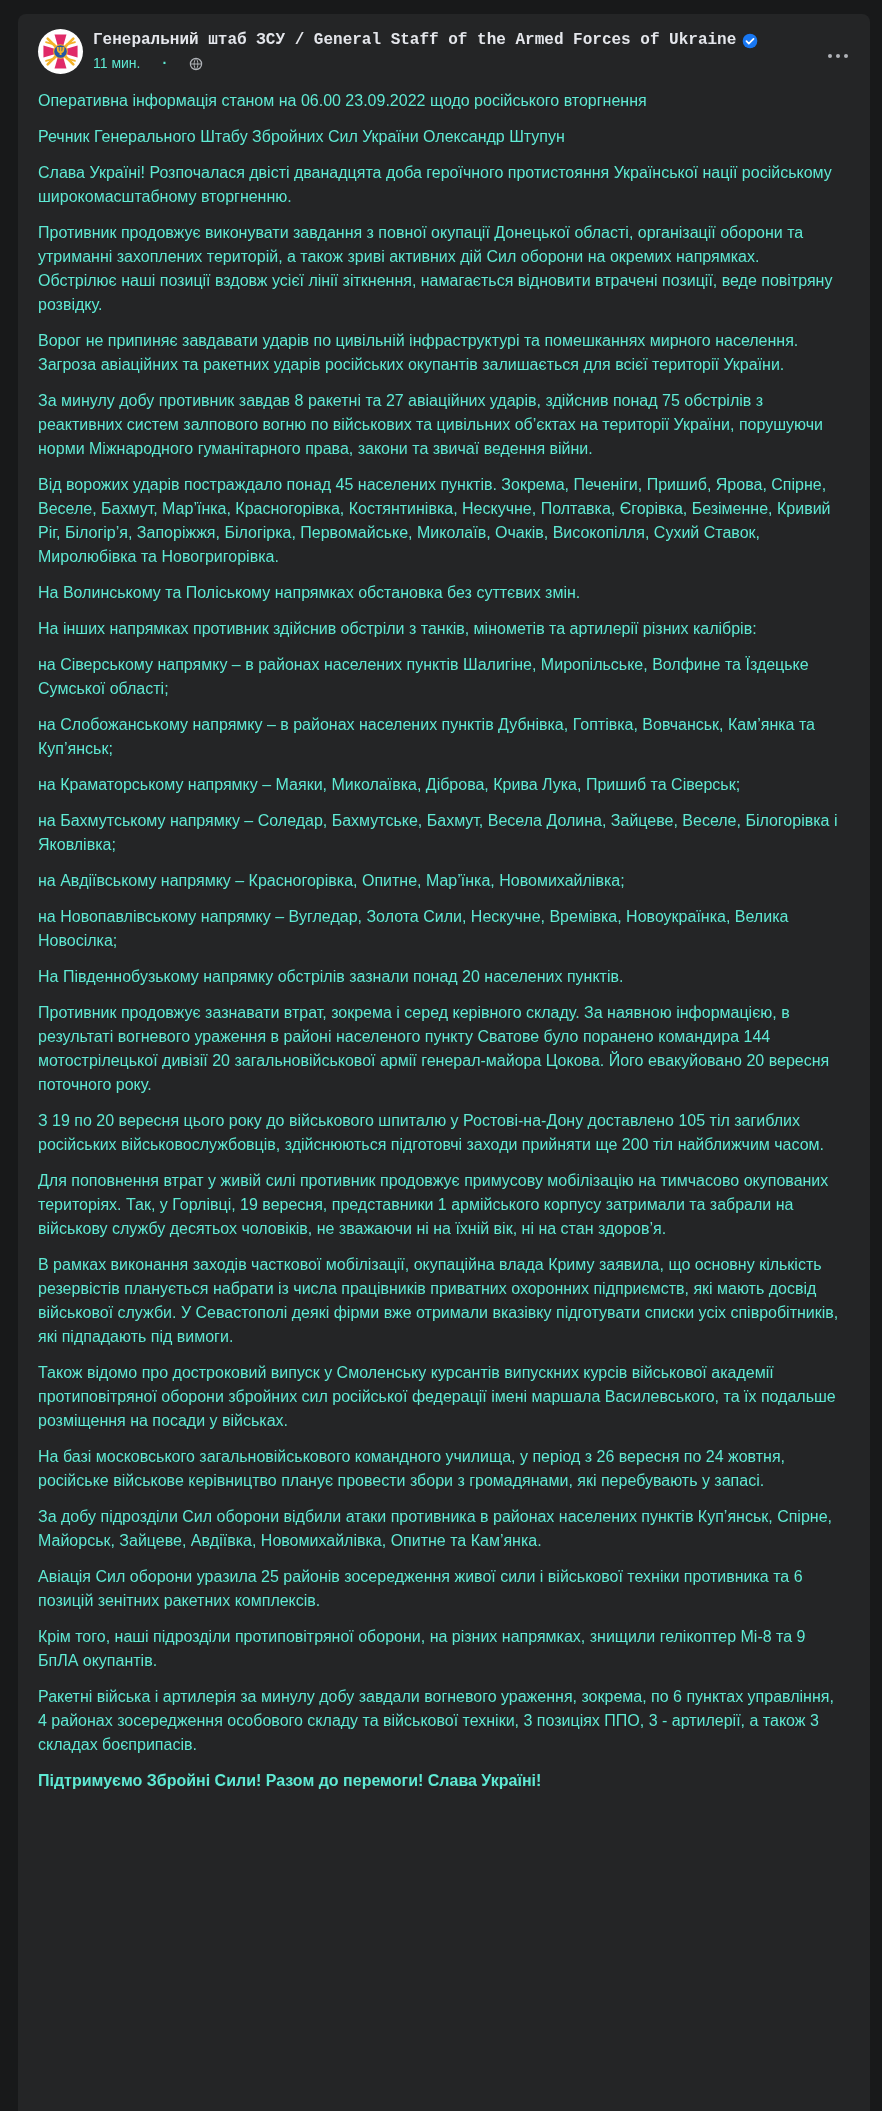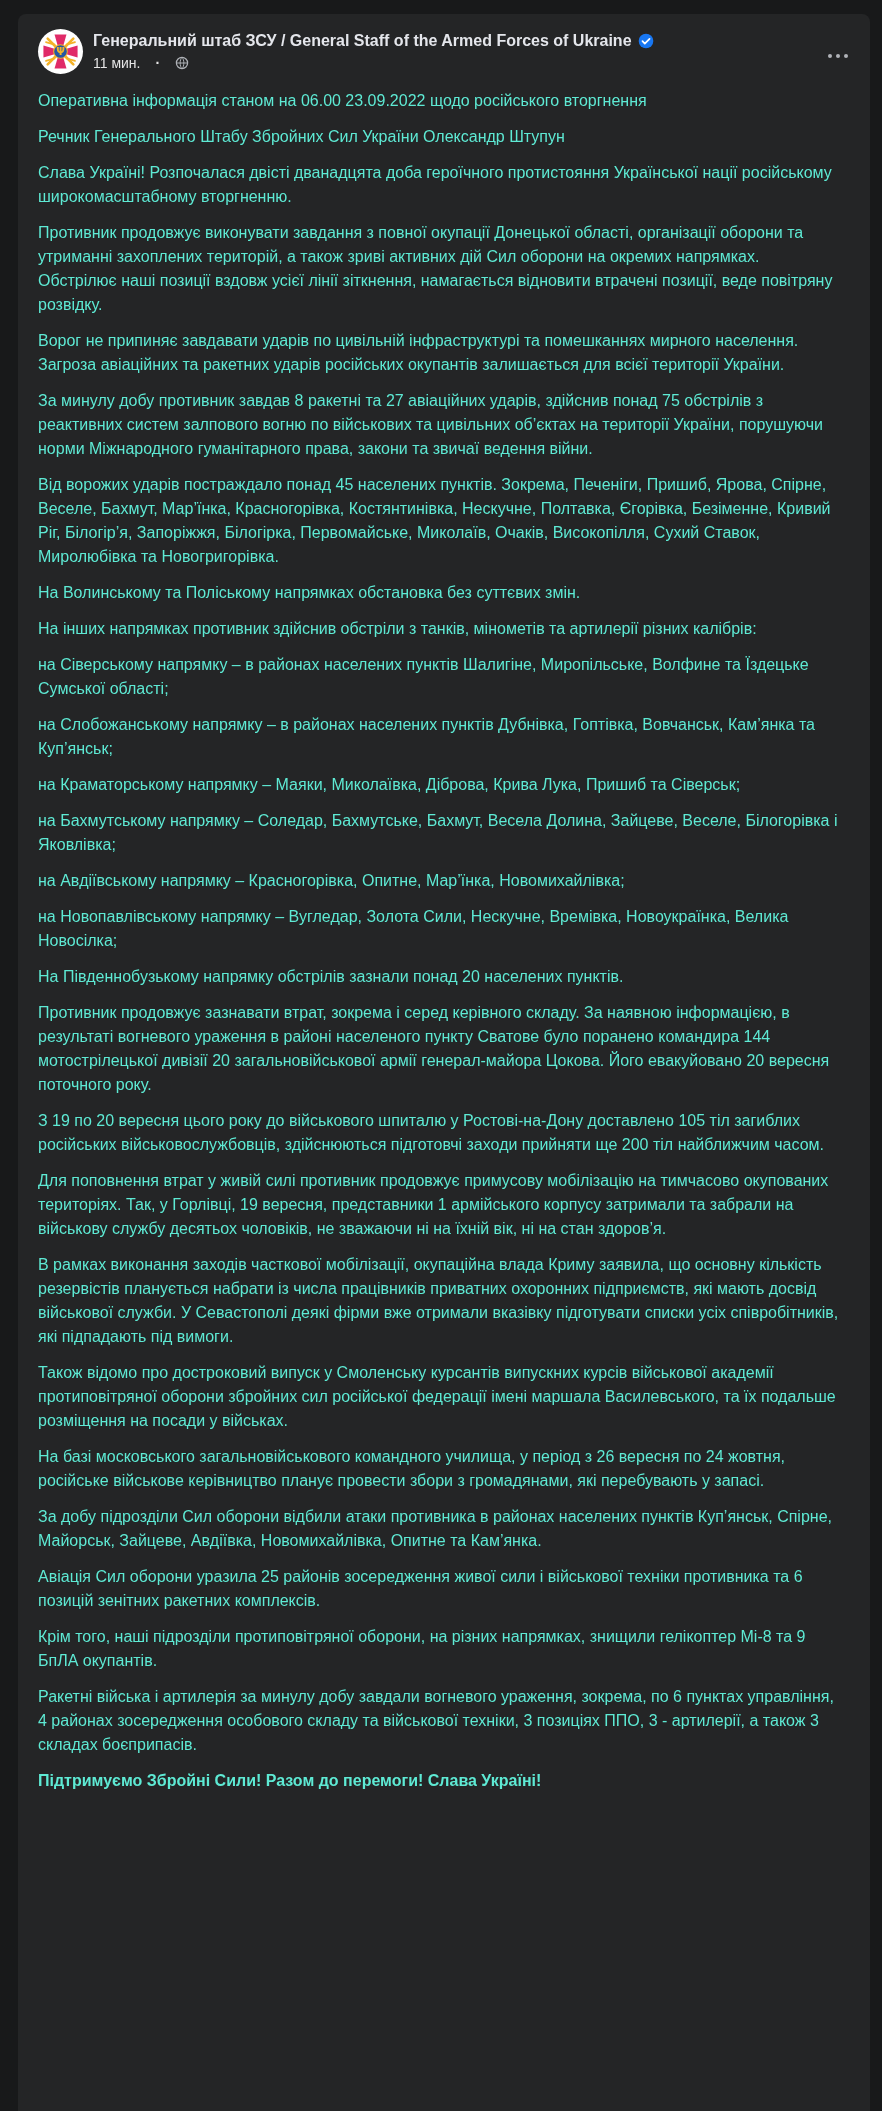--- a/index.html
+++ b/index.html
@@ -36,26 +36,27 @@
   .avatar svg { width: 41px; height: 41px; }
   .header-text { margin-left: 10px; padding-top: 1px; min-width: 0; }
   .name-row {
     display: flex; align-items: center; gap: 6px;
     color: #e4e6eb;
     font-size: 16px;
     font-weight: 700;
     line-height: 21px;
     white-space: nowrap;
     cursor: pointer;
+    font-family: Liberation Mono, monospace;
   }
   .badge { width: 16px; height: 16px; flex: 0 0 16px; display: inline-flex; }
   .meta-row {
-    display: flex; align-items: center; gap: 15px;
+    display: flex; align-items: flex-end; gap: 22px;
     margin-top: 4px;
-    color: #e5e5e5;
+    color: #5eead4;
     font-size: 14px;
     line-height: 16px;
   }
   .meta-row .timestamp { cursor: pointer; }
   .meta-row .dot-sep { font-weight: 700; }
   .globe { width: 14px; height: 14px; display: inline-flex; }
   .more-btn {
     position: absolute;
     right: 14px; top: 24px;
     width: 36px; height: 36px;

